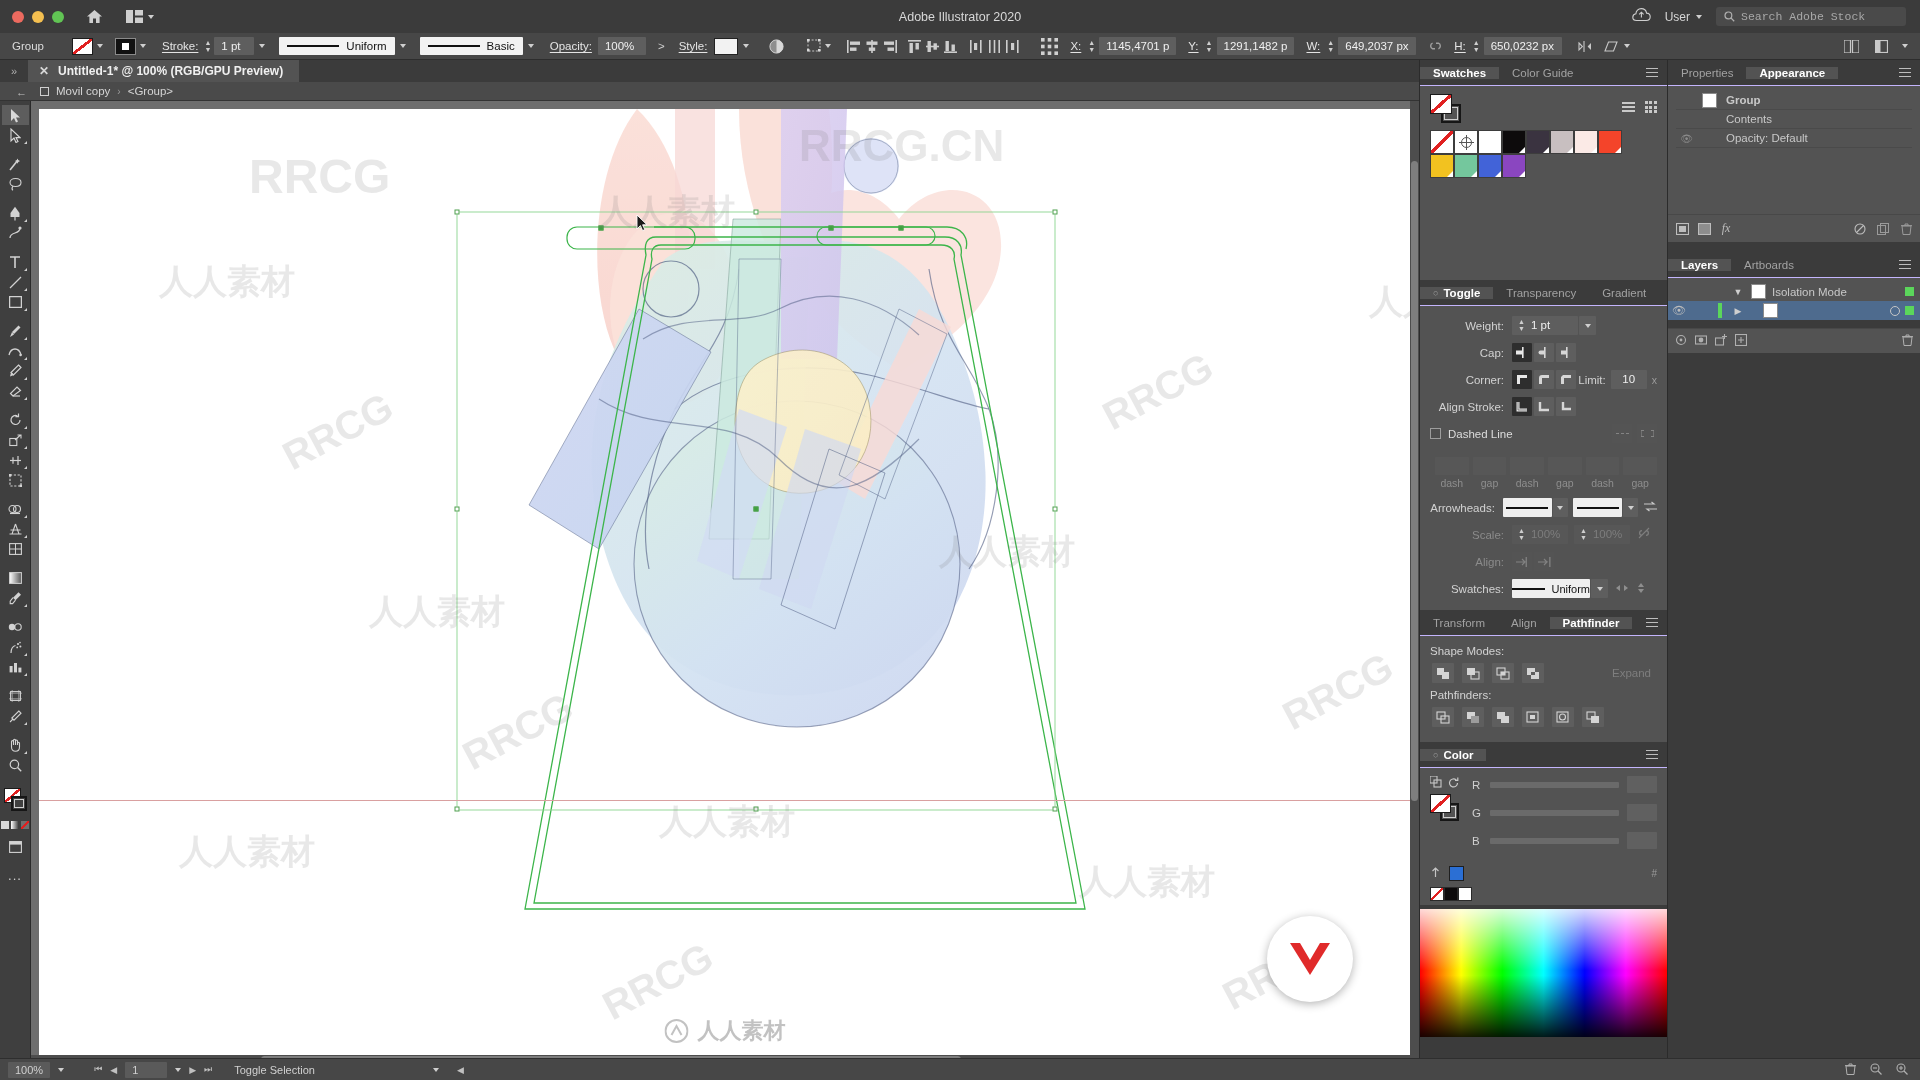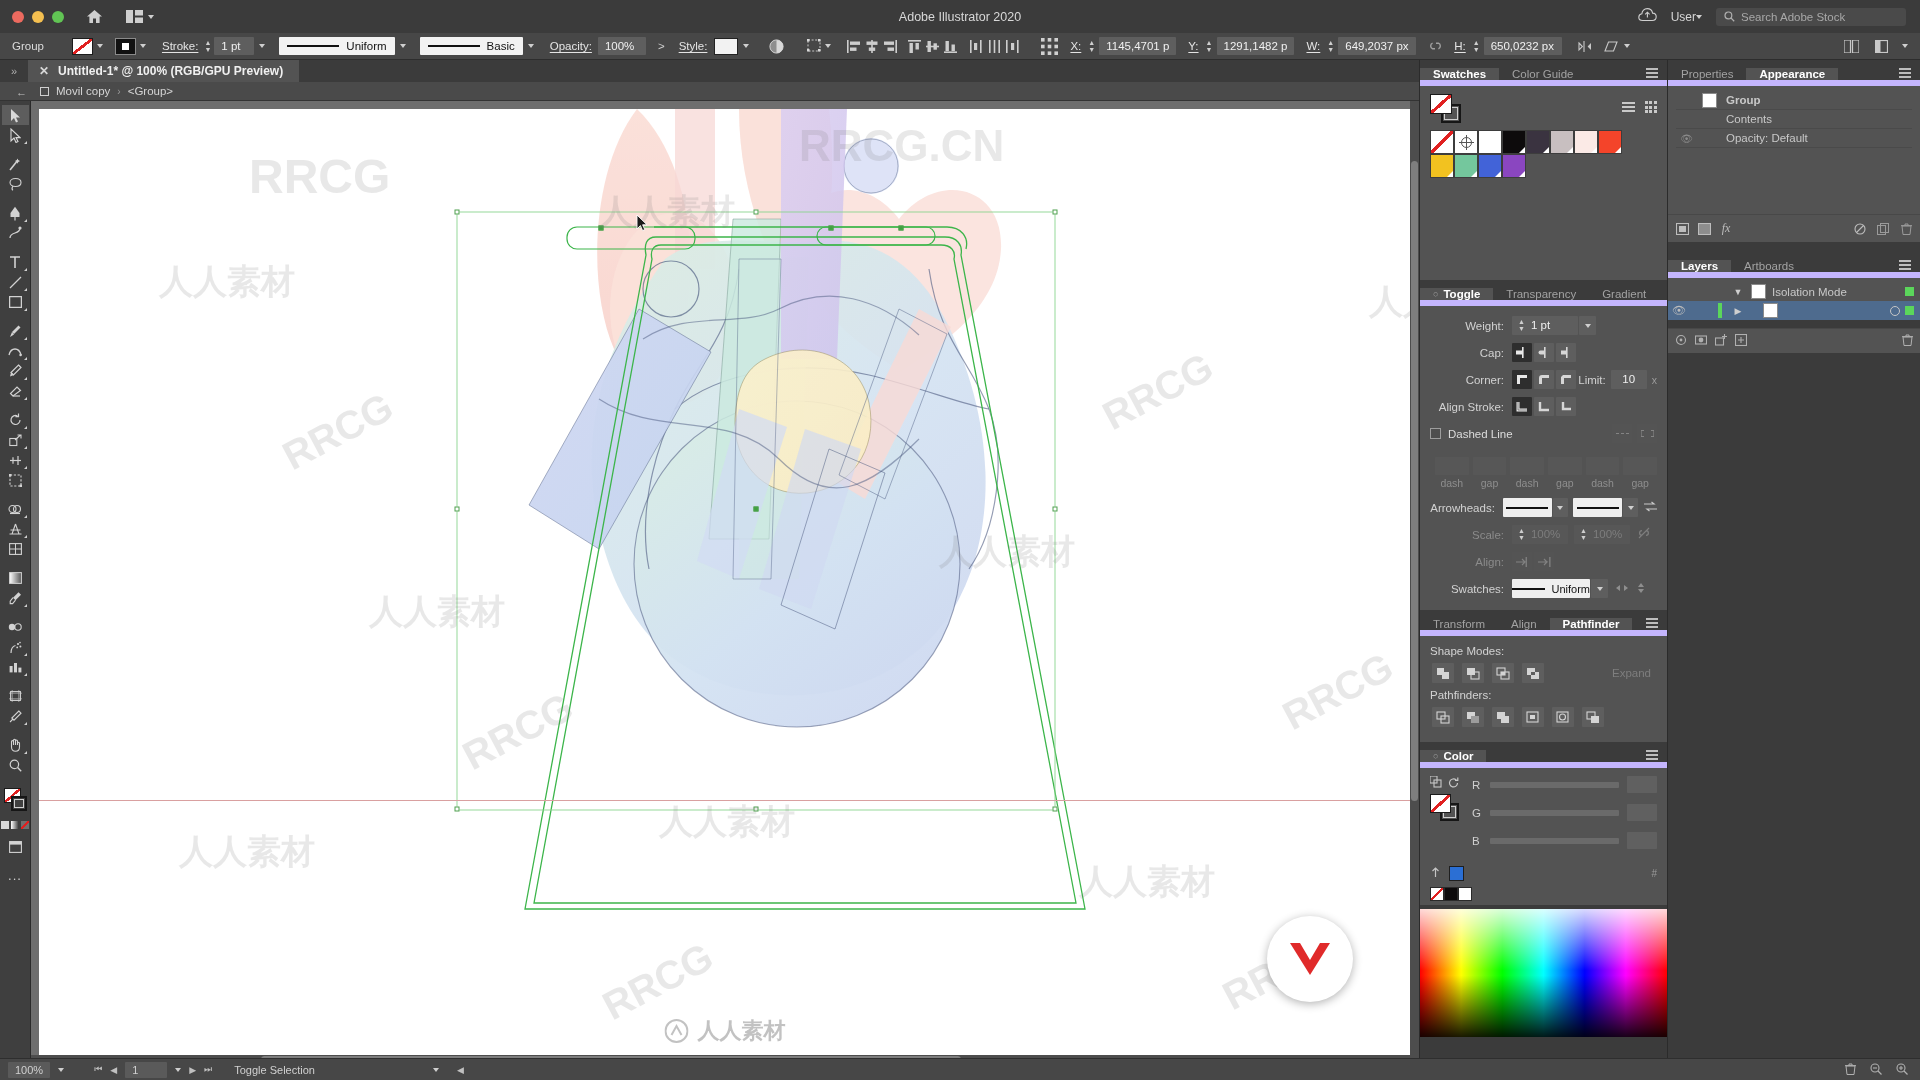--- a/index.html
+++ b/index.html
@@ -20,25 +20,25 @@
   .traffic{ display:flex; gap:8px; margin-left:12px; }
   .dot{ width:12px;height:12px;border-radius:50%; }
   .dot.r{background:#ec6a5f;} .dot.y{background:#f4bf50;} .dot.g{background:#61c454;}
   .home-ico{ margin-left:20px; width:20px;height:20px; display:flex;align-items:center;justify-content:center; }
   .arr-ico{ margin-left:22px; display:flex; align-items:center; gap:5px; }
   .ttl{
     position:absolute; left:0; right:0; text-align:center;
     font-size:12.5px; color:#d8d8d8; pointer-events:none;
   }
   .tb-right{ margin-left:auto; display:flex; align-items:center; gap:14px; padding-right:14px; }
-  .user-badge{ display:flex;align-items:center;gap:0; font-size:12px; color:#d5d5d5; }
+  .user-badge{ display:flex;align-items:center;gap:6px; font-size:12px; color:#d5d5d5; }
   .search-box{
     display:flex;align-items:center;gap:6px;
     background:#4a4a4a; border-radius:3px; padding:3px 10px 3px 8px;
-    font-size:11.5px; color:#a8a8a8; min-width:190px;
+    font-size:11.5px; color:#a8a8a8; min-width:190px;font-family:Liberation Mono, monospace;
   }
 
   
   .ctrlbar{
     position:absolute; left:0; top:33px; width:1920px; height:27px;
     background:#474747; display:flex; align-items:center;
     border-bottom:1px solid #2d2d2d;
     font-size:11.5px; color:#e2e2e2; white-space:nowrap;
   }
   .cb-label{ color:#dcdcdc; }
@@ -137,22 +137,22 @@
   
   .rightcol{
     position:absolute; left:1419px; top:60px; width:248px; height:1004px;
     background:#3b3b3b; border-left:1px solid #2b2b2b;
   }
   .farcol{
     position:absolute; left:1667px; top:60px; width:253px; height:1004px;
     background:#3b3b3b; border-left:1px solid #2b2b2b;
   }
   .pnl-tabs{
-    display:flex; align-items:flex-end; height:26px; background:#3b3b3b;
-    border-bottom:6px solid #c4b5fd; position:relative;
+    display:flex; align-items:center; height:26px; background:#3b3b3b;
+    border-bottom:1px solid #c4b5fd; position:relative;
   }
   .pnl-tab{
     display:flex; align-items:center; padding:0 13px; font-size:11.5px;
     color:#a2a2a2;
   }
   .pnl-tab.act{ background:#535353; color:#ffffff; font-weight:bold; }
   .pnl-tab .bullet{ font-size:9px;margin-right:5px;color:#9e9e9e; }
   .pnl-menu{
     margin-left:auto; display:flex;align-items:center;padding:0 9px; color:#b4b4b4;
   }

